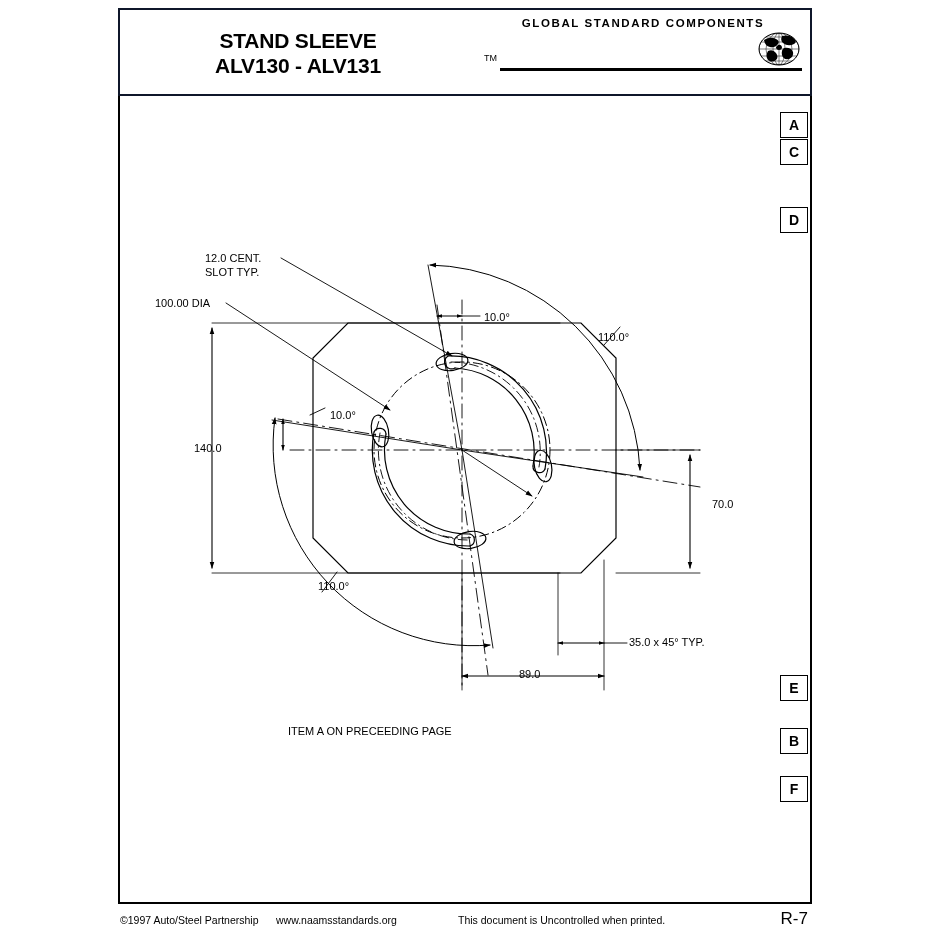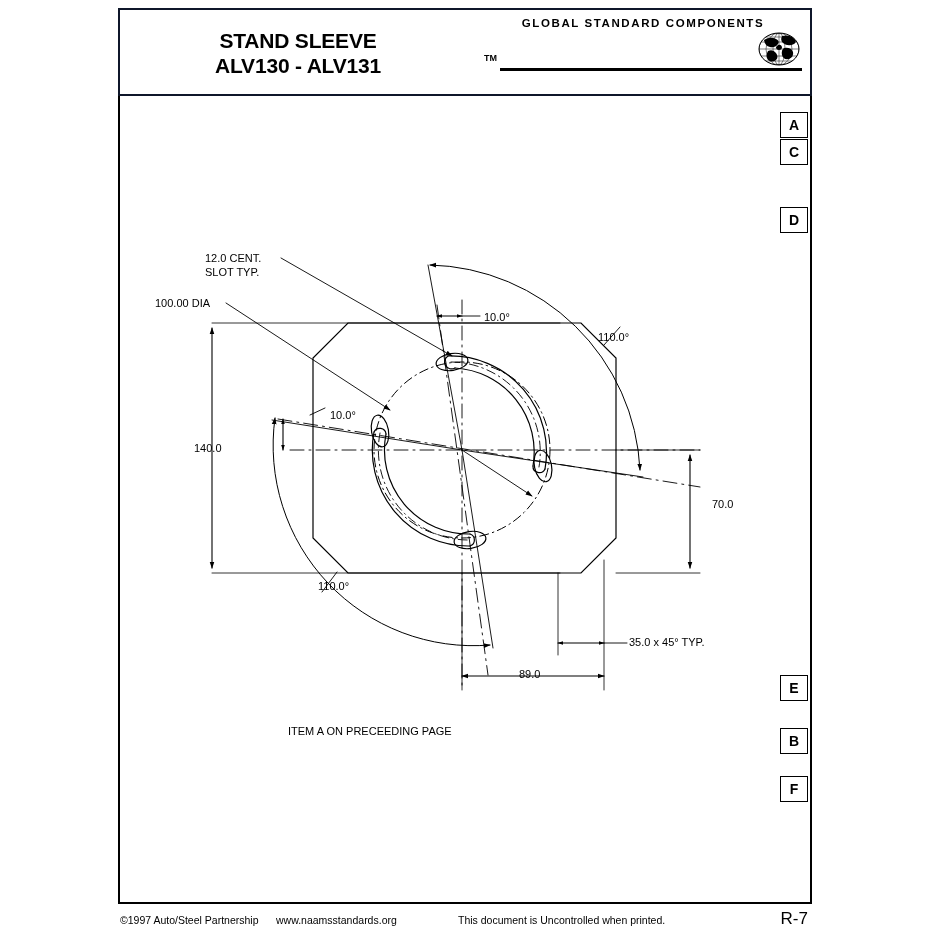--- a/index.html
+++ b/index.html
@@ -78,21 +78,21 @@
     top: 19px;
     left: 0;
     width: 100%;
     height: 42px;
   }
   .tm-mark {
     position: absolute;
     left: 8px;
     top: 24px;
     font-size: 9px;
-    font-weight: bold;
+    font-weight: normal;
     color: #000;
   }
   .naams-word {
     position: absolute;
     left: 24px;
     top: -1px;
     font-size: 40px;
     font-weight: bold;
     letter-spacing: -1px;
     line-height: 40px;

